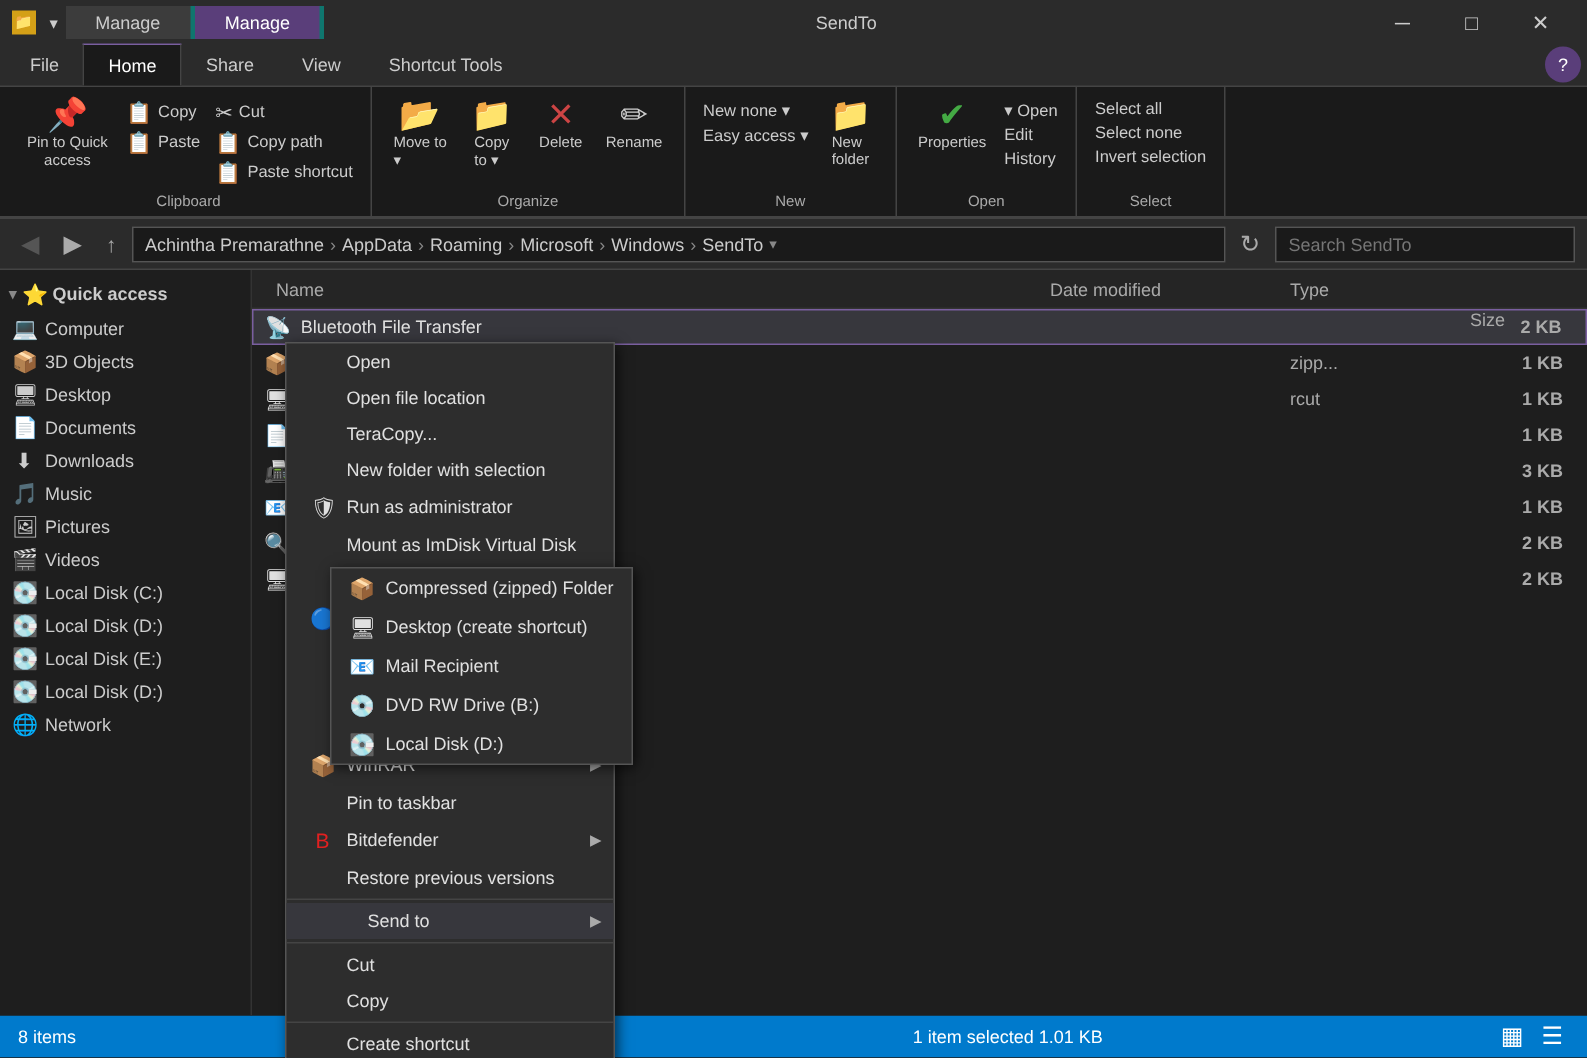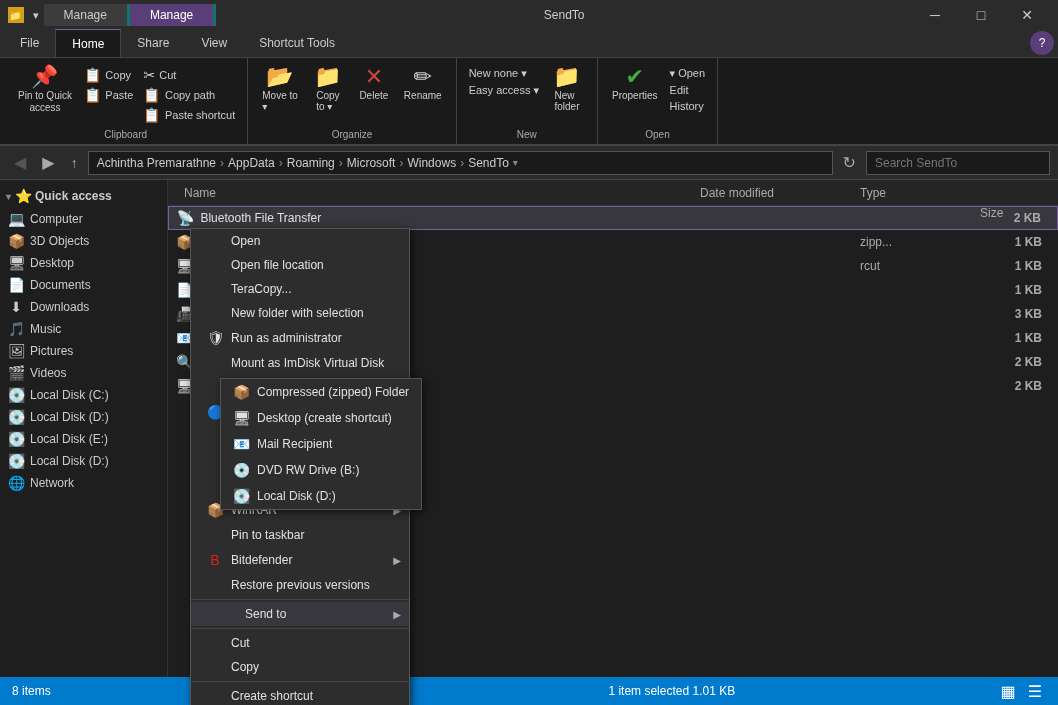--- a/index.html
+++ b/index.html
@@ -36,21 +36,21 @@
 
     
     .address-bar { display: flex; align-items: center; background: #2b2b2b; height: 34px; padding: 0 8px; gap: 4px; border-bottom: 1px solid #444; }
     .nav-btn { background: transparent; border: none; color: #aaa; cursor: pointer; font-size: 16px; padding: 2px 6px; }
     .nav-btn.disabled { color: #555; cursor: default; }
     .up-btn { background: transparent; border: none; color: #aaa; cursor: pointer; font-size: 14px; padding: 2px 6px; }
     .breadcrumb { flex: 1; background: #1a1a1a; border: 1px solid #555; height: 24px; display: flex; align-items: center; padding: 0 8px; cursor: pointer; font-size: 12px; color: #ccc; }
     .breadcrumb-arrow { color: #888; margin: 0 4px; }
     .breadcrumb-part { color: #ccc; }
     .bc-dropdown { background: transparent; border: none; color: #888; cursor: pointer; font-size: 10px; padding: 0 4px; }
-    .search-box { background: #1a1a1a; border: 1px solid #555; height: 24px; display: flex; align-items: center; padding: 0 8px; width: 184px; gap: 48px; }
+    .search-box { background: #1a1a1a; border: 1px solid #555; height: 24px; display: flex; align-items: center; padding: 0 8px; width: 200px; gap: 48px; }
     .search-input { background: transparent; border: none; color: #ccc; outline: none; font-size: 12px; flex: 1; }
     .search-icon-btn { background: transparent; border: none; color: #888; cursor: pointer; }
 
     
     .main-container { display: flex; height: calc(705px - 30px - 28px - 88px - 34px - 28px); }
 
     
     .sidebar { width: 168px; background: #1e1e1e; border-right: 1px solid #333; overflow-y: auto; padding: 4px 0; }
     .sidebar-item { display: flex; align-items: center; gap: 6px; padding: 3px 8px; cursor: pointer; color: #ccc; font-size: 12px; }
     .sidebar-item-icon { font-size: 14px; width: 16px; text-align: center; }
@@ -210,20 +210,36 @@
           <span>Edit</span>
         </button>
         <button class="ribbon-btn-sm">
           <span>History</span>
         </button>
       </div>
     </div>
     <span class="ribbon-group-label">Open</span>
   </div>
 
+  <div class="ribbon-group">
+    <div class="ribbon-group-items">
+      <div style="display:flex;flex-direction:column;gap:2px;padding-top:4px;">
+        <button class="ribbon-btn-sm">
+          <span>Select all</span>
+        </button>
+        <button class="ribbon-btn-sm">
+          <span>Select none</span>
+        </button>
+        <button class="ribbon-btn-sm">
+          <span>Invert selection</span>
+        </button>
+      </div>
+    </div>
+    <span class="ribbon-group-label">Select</span>
+  </div>
 </div>
 
 <div class="address-bar">
   <button class="nav-btn disabled">◀</button>
   <button class="nav-btn">▶</button>
   <button class="up-btn">↑</button>
   <div class="breadcrumb">
     <span class="breadcrumb-part">Achintha Premarathne</span>
     <span class="breadcrumb-arrow">›</span>
     <span class="breadcrumb-part">AppData</span>

